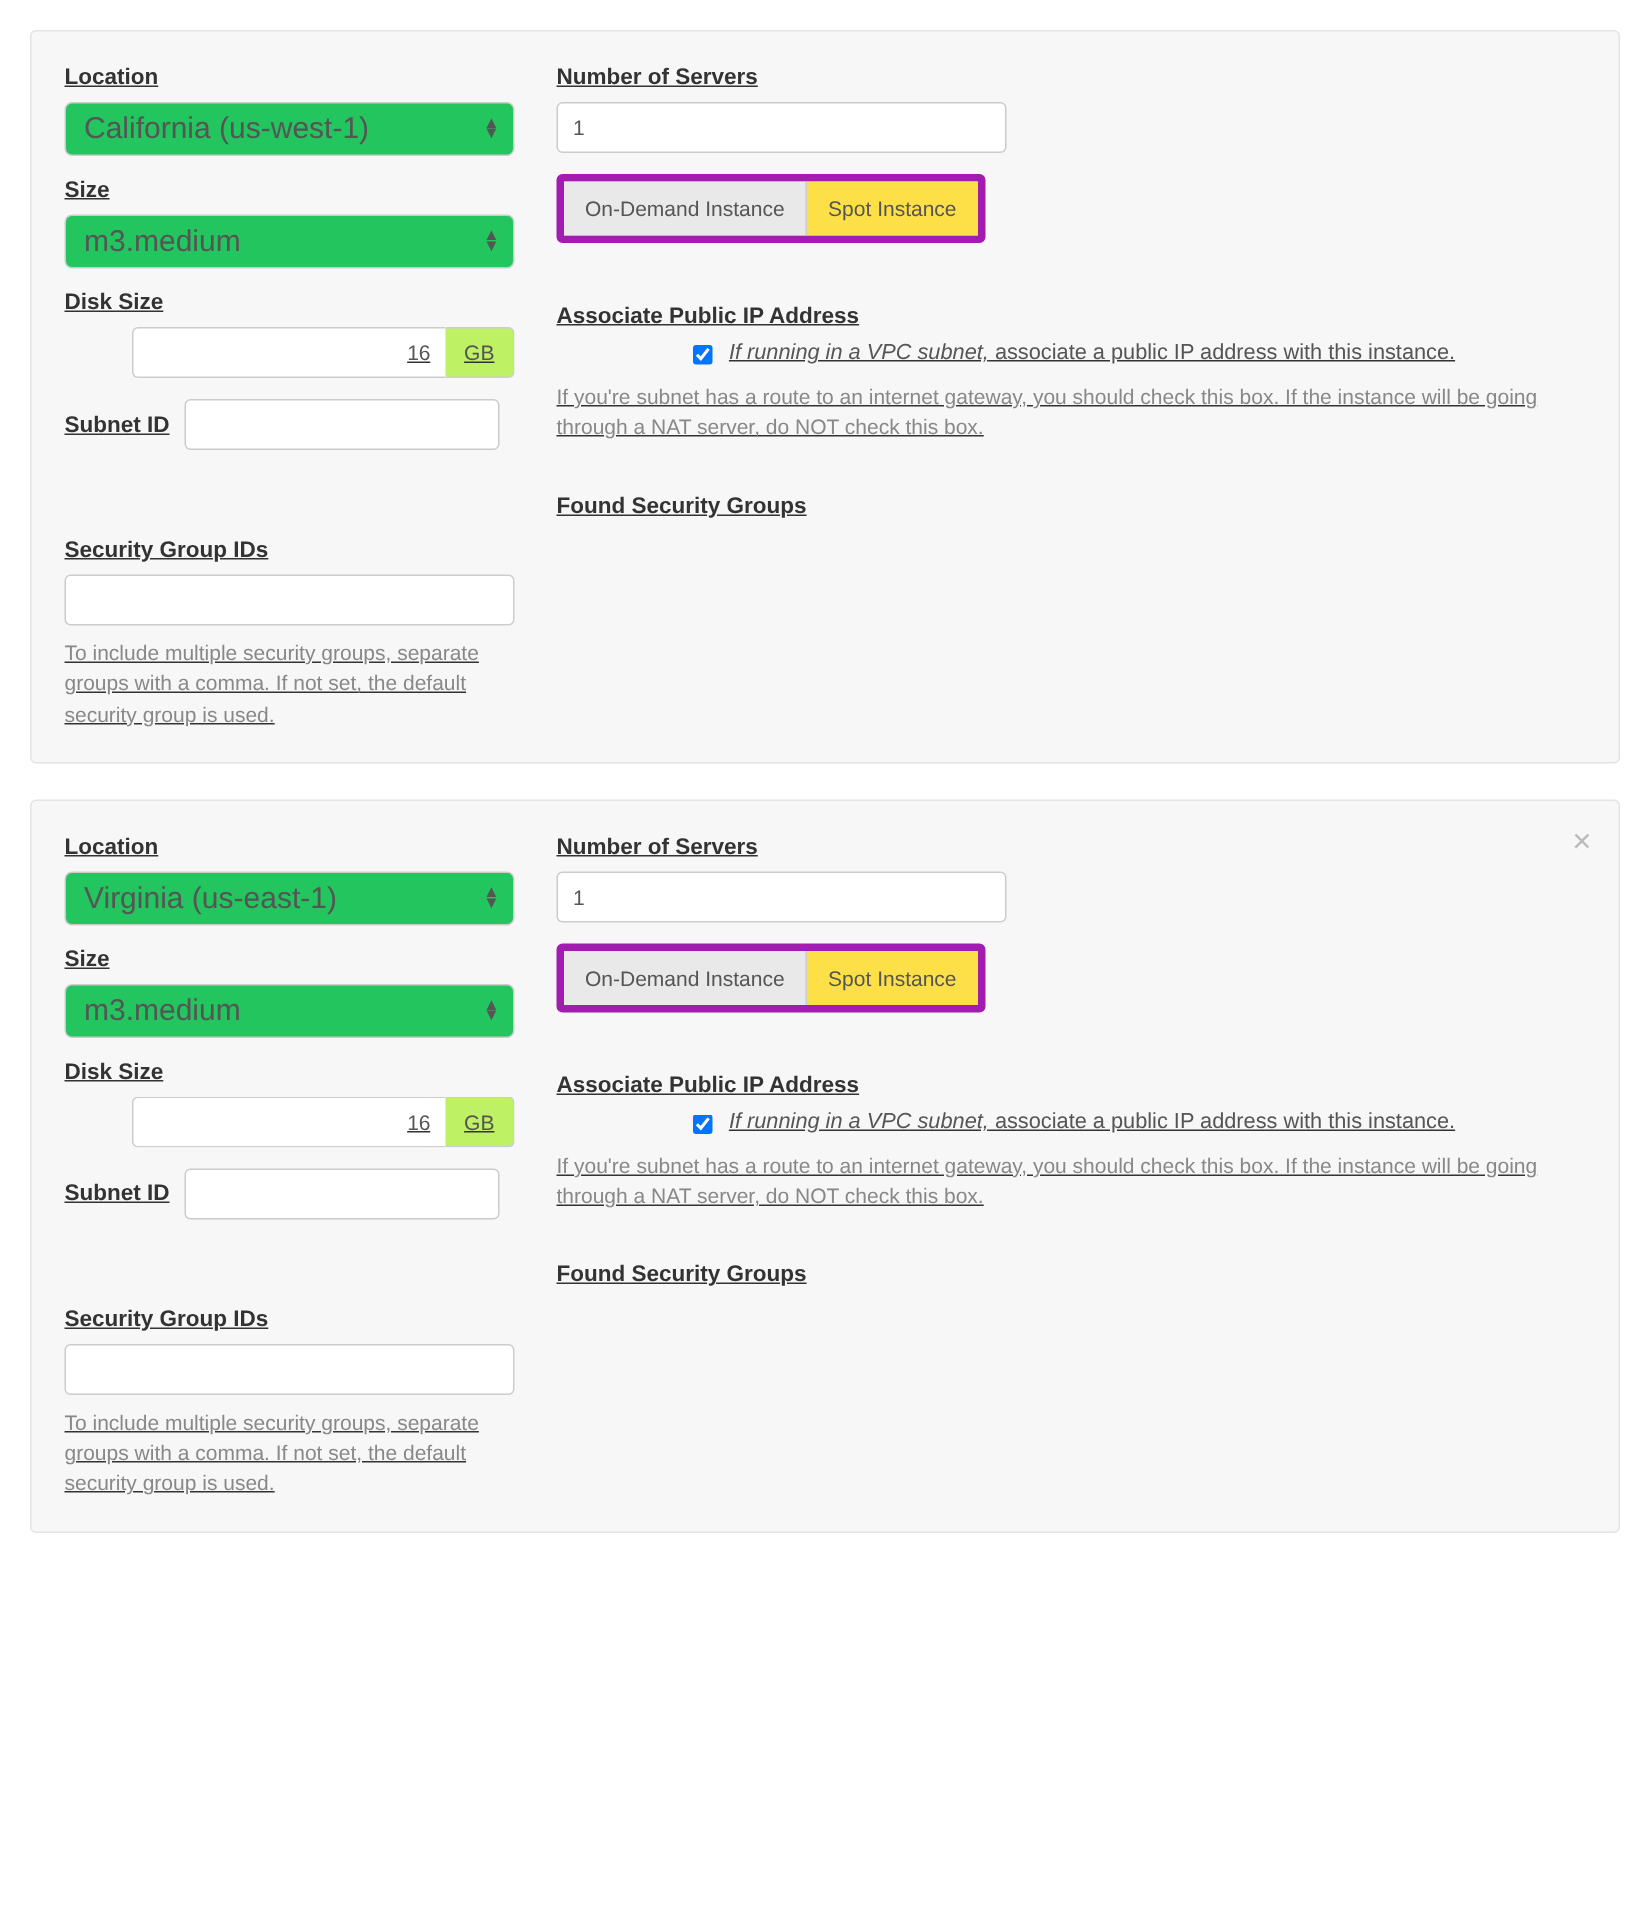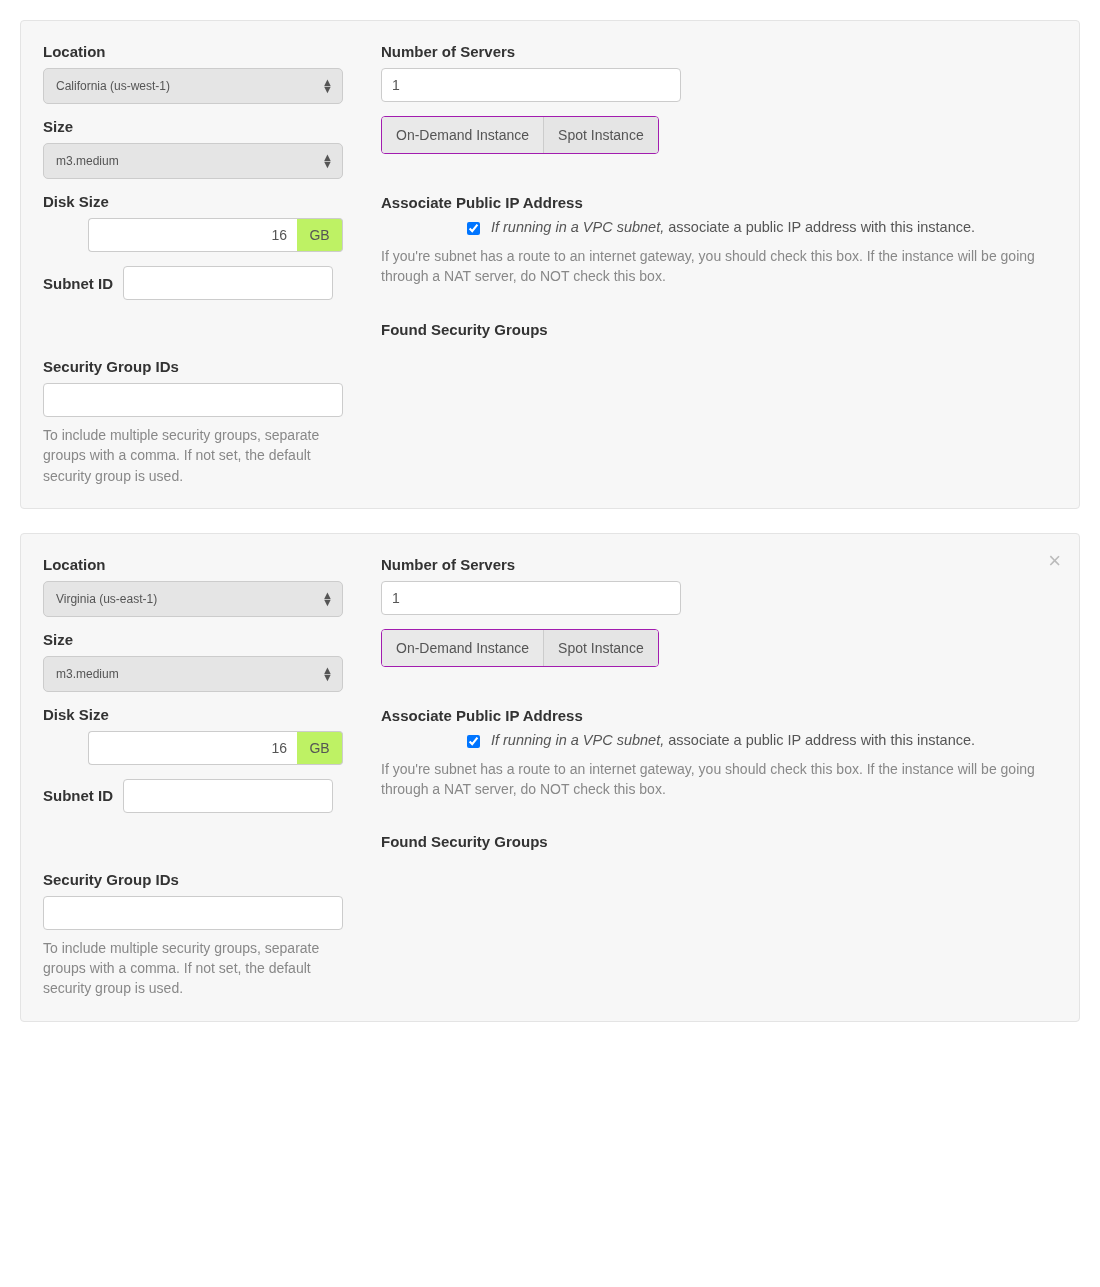--- a/index.html
+++ b/index.html
@@ -24,21 +24,22 @@
     width: 100%;
     background: #f7f7f7;
     border: 1px solid #e4e4e4;
     border-radius: 4px;
     padding: 18px 22px 22px 22px;
     margin-bottom: 24px;
     position: relative;
   }
   .cols {
     display: flex;
-    gap: 38px;
+    gap: 28px;
+    text-decoration: underline;
   }
   .col-left {
     width: 300px;
     flex: 0 0 300px;
   }
   .col-right {
     flex: 1;
   }
   .label {
     font-weight: 700;
@@ -55,22 +56,22 @@
   }
   .select-wrap {
     position: relative;
     width: 100%;
   }
   .select-wrap select {
     width: 100%;
     height: 36px;
     border: 1px solid #ccc;
     border-radius: 5px;
-    background: #e5e5e5;
-    font-size: 12px;
+    background: #22c55e;
+    font-size: 20px;
     padding: 0 28px 0 12px;
     color: #555;
     appearance: none;
     -webkit-appearance: none;
   }
   .select-caret {
     position: absolute;
     right: 10px;
     top: 50%;
     transform: translateY(-50%);
@@ -118,32 +119,32 @@
   .inline-row {
     display: flex;
     align-items: center;
     gap: 10px;
   }
   .inline-row .label { margin: 0; }
   .subnet-input { width: 210px; }
   .num-servers { width: 300px; }
   .btn-group {
     display: inline-flex;
-    border: 1px solid #a21caf;
+    border: 5px solid #a21caf;
     border-radius: 4px;
     overflow: hidden;
     background: #fff;
   }
   .btn-group button {
     height: 36px;
     border: none;
     padding: 0 14px;
     font-size: 14px;
     color: #555;
-    background: #e5e5e5;
+    background: #fde047;
     cursor: pointer;
   }
   .btn-group button + button {
     border-left: 1px solid #ccc;
   }
   .btn-group button.active {
     background: #e9e9e9;
   }
   .check-row {
     display: flex;

